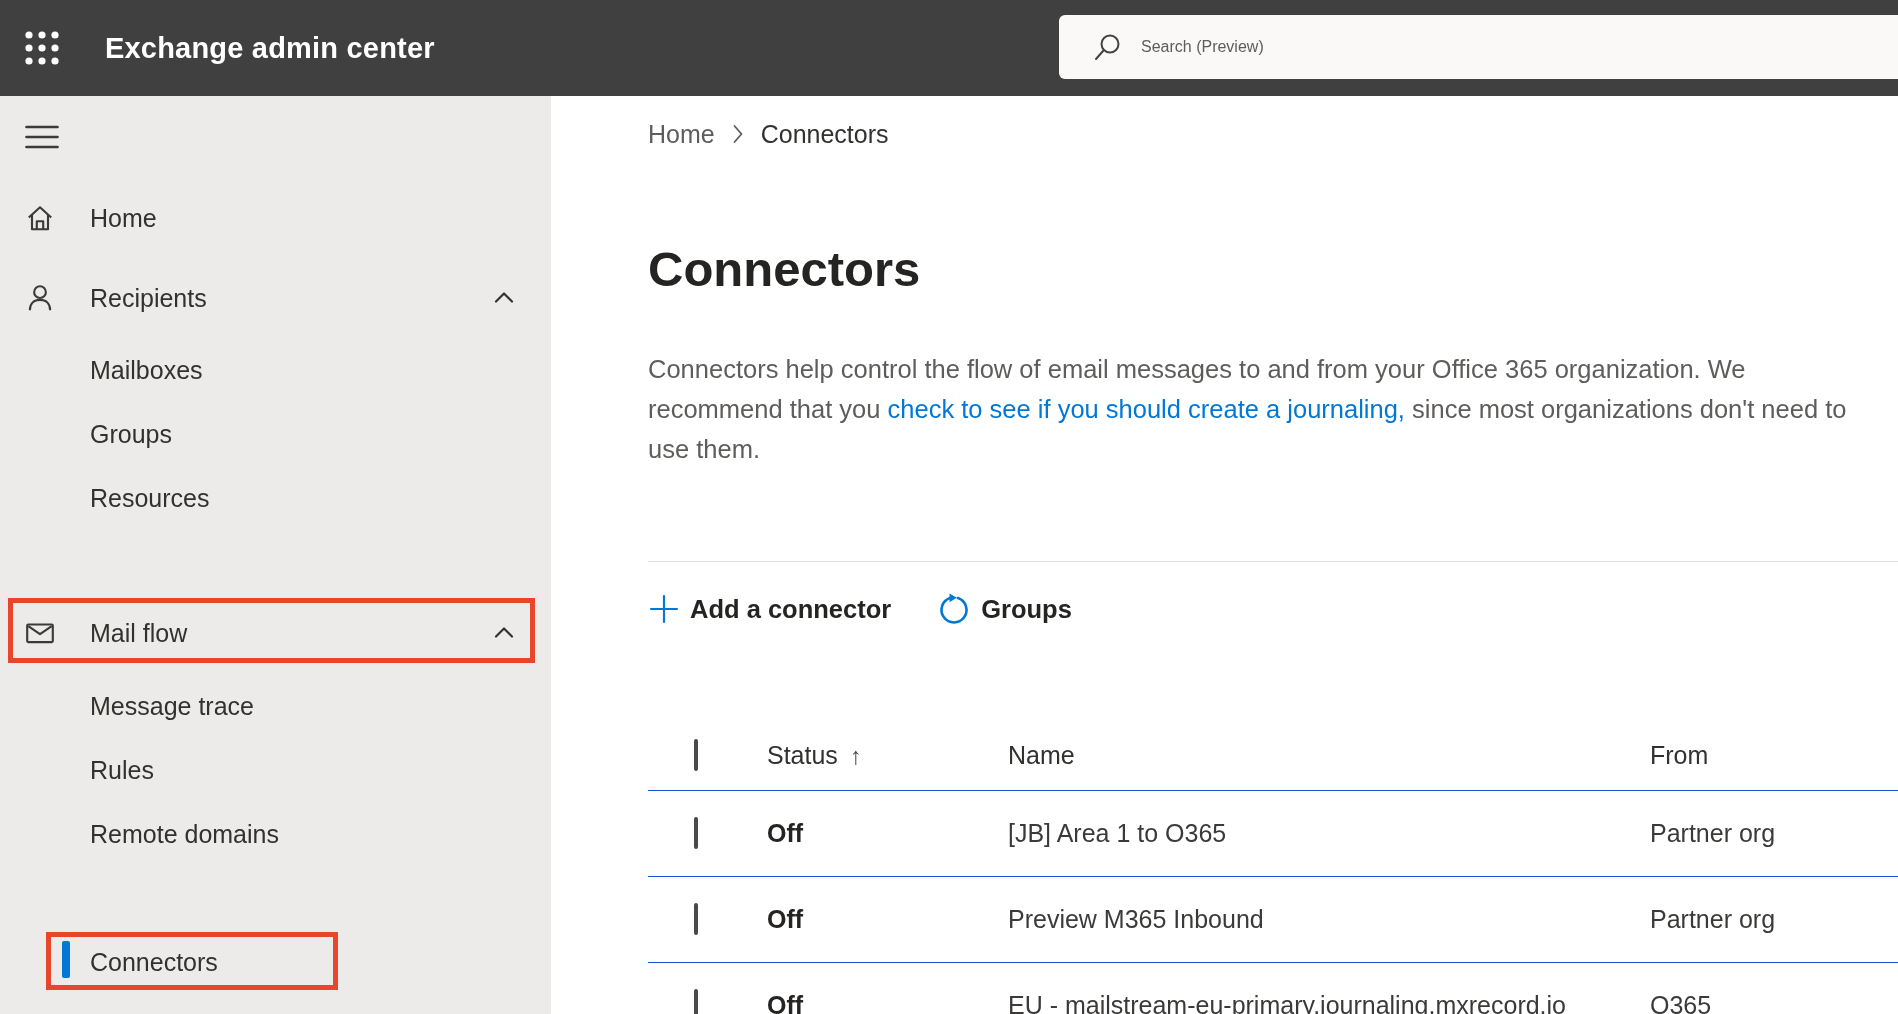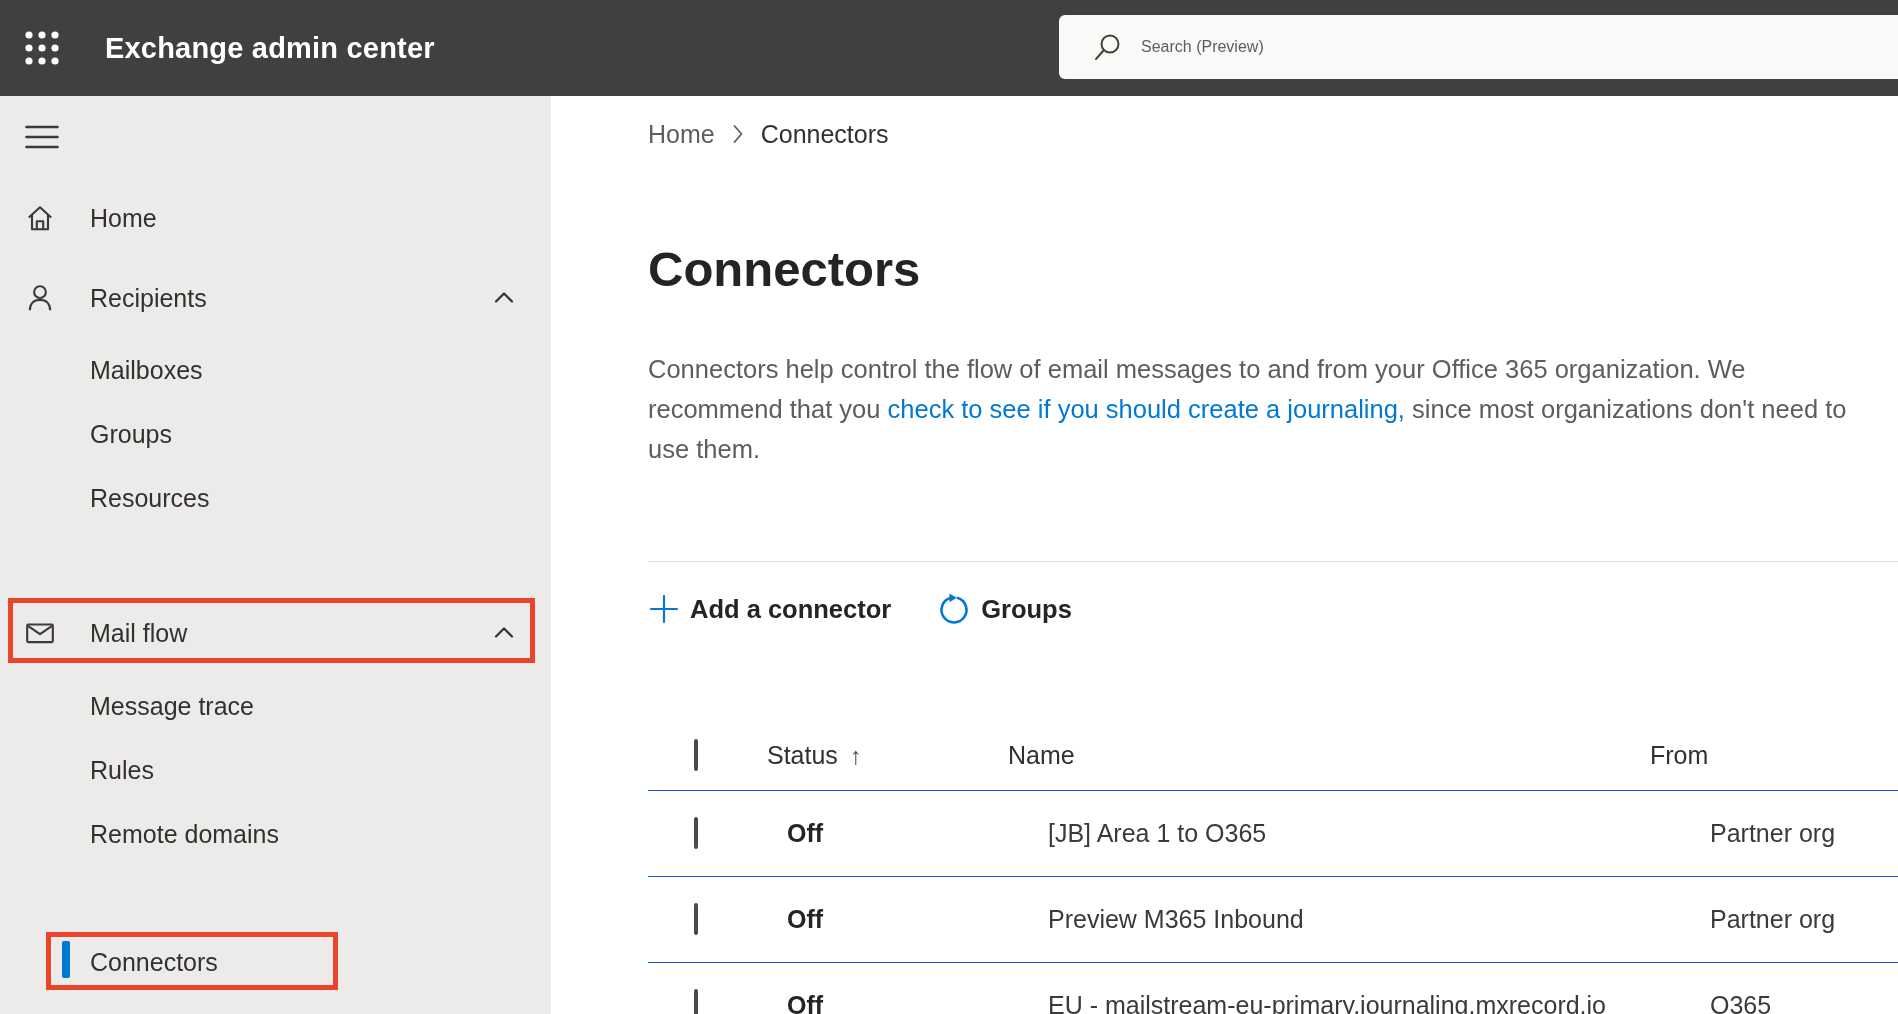--- a/index.html
+++ b/index.html
@@ -40,21 +40,21 @@
   .intro .link { color:#0078d4; cursor:pointer; }
   .divider { margin-top:92px; height:1px; background:#e3e1df; }
   .toolbar { margin-top:21px; height:52px; display:flex; align-items:center; gap:46px; }
   .tool-btn { display:flex; align-items:center; gap:10px; font-size:25.5px; font-weight:700;
               color:#252423; cursor:pointer; white-space:nowrap; }
 
   .grid { margin-top:86px; }
   .thead, .trow { display:grid; grid-template-columns:119px 241px 642px 1fr; align-items:center;
                   border-bottom:1px solid #1d4ed8; }
   .thead { height:70px; font-size:25px; color:#33312f; }
-  .trow  { height:86px; font-size:25px; color:#3b3a39;gap:20px; }
+  .trow  { height:86px; font-size:25px; color:#3b3a39; }
   .cell-status-head { display:flex; align-items:center; gap:12px; }
   .sort-glyph { font-size:24px; color:#4a4846; }
   .status-val { font-weight:700; color:#252423; }
   .checkbox { width:29px; height:29px; border:2.5px solid #4b4947; border-radius:5px;
               margin-left:46px; background:#fff; cursor:pointer; }
 
   svg { display:block; }
 </style>
 </head>
 <body>

